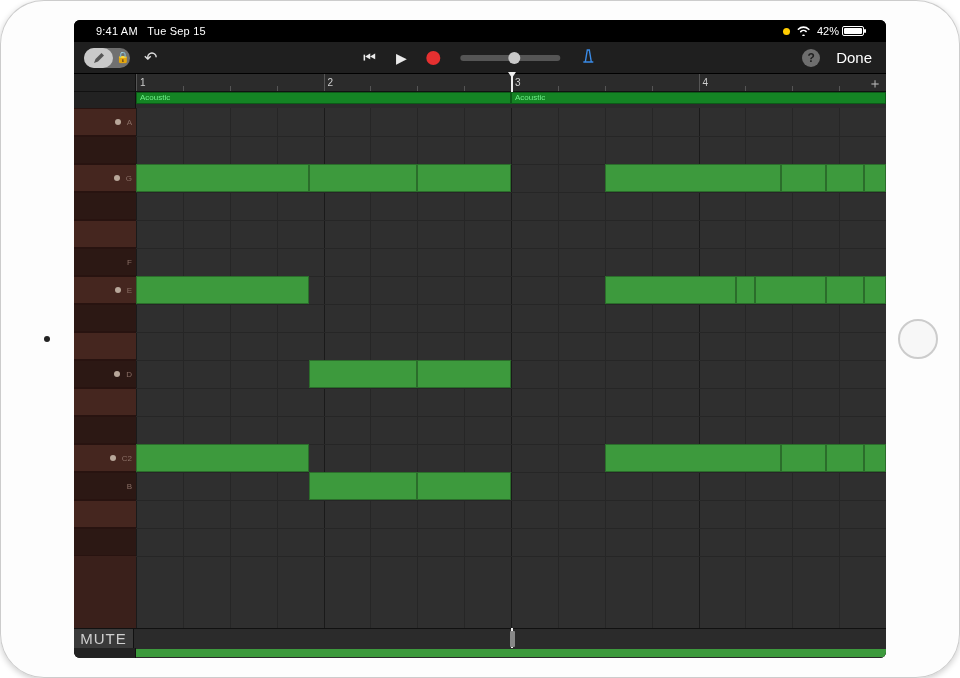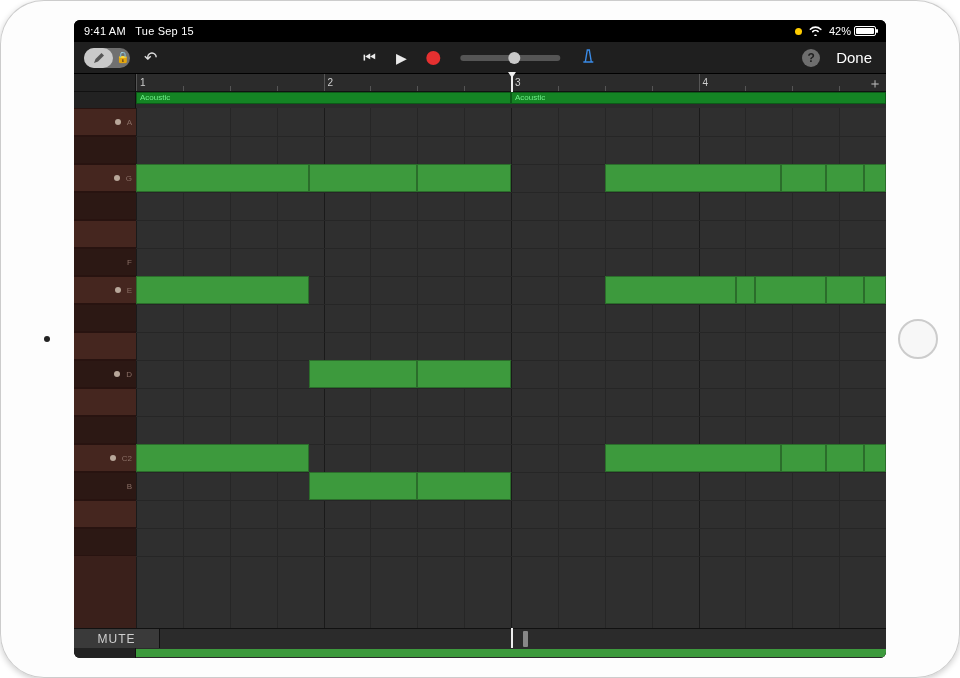--- a/index.html
+++ b/index.html
@@ -3,21 +3,21 @@
 <meta charset="utf-8">
 <style>
   * { box-sizing: border-box; margin: 0; padding: 0; }
   html,body { width:100%; height:100%; background:#fff; font-family:-apple-system,Helvetica,Arial,sans-serif; }
   .stage { width:960px; height:678px; position:relative; margin:0 auto; }
   .ipad-body { position:absolute; left:0; top:0; right:0; bottom:0; background:#fdfdfd; border-radius:44px; box-shadow:0 2px 6px rgba(0,0,0,.2), inset 0 0 0 1px #ccc; }
   .camera { position:absolute; left:44px; top:50%; transform:translateY(-50%); width:6px; height:6px; border-radius:50%; background:#222; }
   .home-btn { position:absolute; right:22px; top:50%; transform:translateY(-50%); width:40px; height:40px; border-radius:50%; border:2px solid #ccc; background:#f7f7f7; }
   .screen { position:absolute; left:74px; right:74px; top:20px; bottom:20px; border-radius:6px; overflow:hidden; background:#000; }
 
-  .status-bar { height:22px; background:#000; color:#fff; font-size:11px; font-weight:500; display:flex; align-items:center; padding:0 10px; justify-content:space-between; }
+  .status-bar { height:22px; background:#000; color:#fff; font-size:11px; font-weight:500; display:flex; align-items:center; padding:0 22px; justify-content:space-between; }
   .status-left { letter-spacing:.2px; }
   .status-right { display:flex; align-items:center; gap:6px; }
   .dot-yellow { width:7px; height:7px; border-radius:50%; background:#ffcc00; }
   .batt { display:flex; align-items:center; gap:3px; }
   .batt-pct { font-size:11px; }
   .batt-body { width:22px; height:10px; border:1px solid #fff; border-radius:2px; position:relative; }
   .batt-body::after{ content:""; position:absolute; right:-3px; top:2px; width:2px; height:4px; background:#fff; border-radius:1px;}
   .batt-fill { position:absolute; left:1px; top:1px; bottom:1px; right:1px; background:#fff; border-radius:1px;}
 
   .nav-bar { height:32px; background:#1f1f1f; border-bottom:1px solid #000; display:flex; align-items:center; color:#ddd; position:relative; }
@@ -57,21 +57,21 @@
   .fret-col .slot.dark { background:#2c1814; }
   .fret-col .slot.light { background:#45261f; }
   .fret-col .slot .dot { width:6px; height:6px; border-radius:50%; background:#b8a79a; margin-right:6px;}
   .grid { flex:1; position:relative; background:#2f2f2f; overflow:hidden;}
   .grid .col-line { position:absolute; top:0; bottom:0; width:1px; background:#262626; }
   .grid .col-line.bar { background:#1a1a1a; }
   .grid .row-line { position:absolute; left:0; right:0; height:1px; background:#262626; }
   .note { position:absolute; height:28px; background:#3d9a3d; border:1px solid #2b6d2b; }
 
   .footer { display:flex; height:20px; background:#2b2b2b; border-top:1px solid #111;}
-  .mute { width:86px; background:#3a3a3a; color:#cfcfcf; font-size:12px; letter-spacing:1px; display:flex; align-items:center; justify-content:center; border-right:1px solid #111;}
+  .mute { width:60px; background:#3a3a3a; color:#cfcfcf; font-size:15px; letter-spacing:1px; display:flex; align-items:center; justify-content:center; border-right:1px solid #111;}
   .foot-track { flex:1; position:relative; }
   .foot-handle { position:absolute; top:2px; width:5px; height:16px; background:#888; border-radius:1px;}
 
   .vel-row { display:flex; height:10px; }
   .vel-left { width:62px; background:#222; border-right:1px solid #111;}
   .vel-track{ flex:1; background:#2b2b2b; position:relative;}
   .vel-bar { position:absolute; top:1px; bottom:1px; background:#3d9a3d;}
 </style>
 </head>
 <body>

